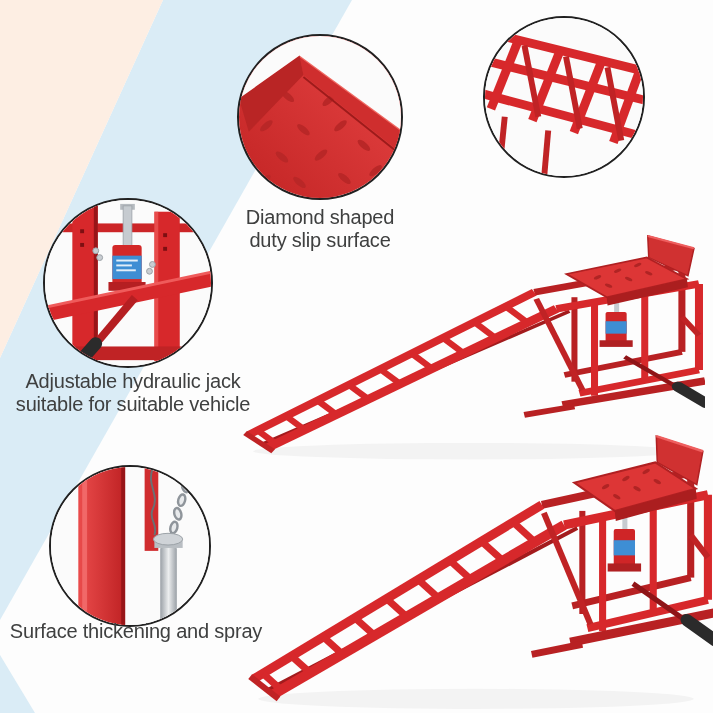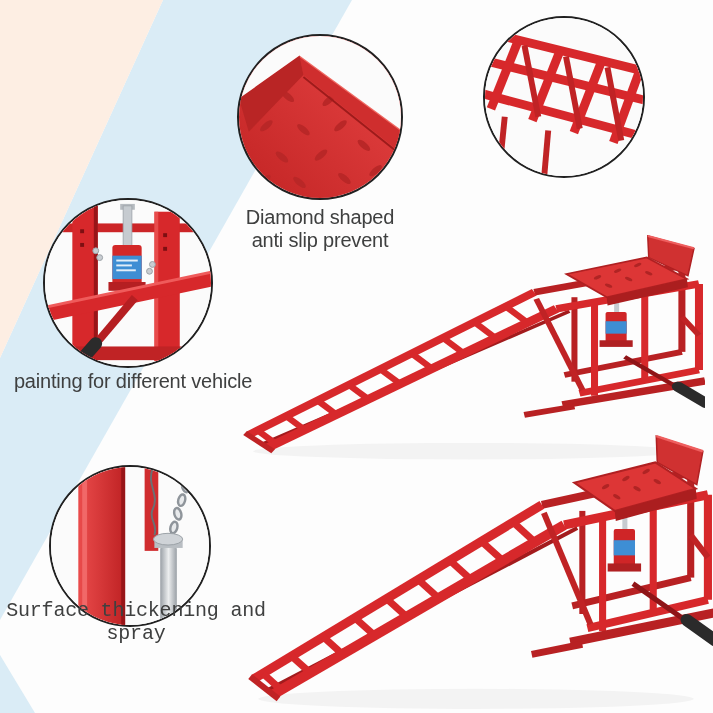--- a/index.html
+++ b/index.html
@@ -131,21 +131,21 @@
       </g>
       <polygon points="62,20 166,96 166,120 66,40" fill="#cf2e2e"></polygon>
       <path d="M62,20 L166,96" stroke="#ef6a63" stroke-width="2.5" fill="none"></path>
       <path d="M66,42 L166,122" stroke="#9e1b1b" stroke-width="2" fill="none"></path>
       <polygon points="62,20 66,40 10,98 0,64" fill="#b92525"></polygon>
       <path d="M0,0 H166 V96 L62,20 L0,64 Z" fill="#fbfbfb"></path>
     </svg>
   </div>
   <div class="caption" style="left:205px;top:206px;width:230px;">
     <div>Diamond shaped</div>
-    <div>anti slip prevent</div>
+    <div>duty slip surface</div>
   </div>
 
   <div class="circle" style="left:483px;top:16px;width:162px;height:162px;">
     <svg viewBox="0 0 160 160">
       <rect x="0" y="0" width="160" height="160" fill="#fbfbfb"></rect>
       <g stroke="#d7282b" stroke-width="9" fill="none">
         <path d="M8,16 L162,54"></path>
         <path d="M-5,42 L165,84"></path>
         <path d="M-5,76 L160,120"></path>
         <path d="M34,22 L6,92"></path>
@@ -194,21 +194,22 @@
       </g>
       <rect x="65" y="84" width="38" height="9" fill="#b51f22"></rect>
       <rect x="22" y="150" width="126" height="14" fill="#c02325"></rect>
       <path d="M-5,118 L175,80" stroke="#d7282b" stroke-width="15" fill="none"></path>
       <path d="M-5,111 L175,73" stroke="#ef5b5b" stroke-width="3" fill="none"></path>
       <path d="M92,100 L48,152" stroke="#b51f22" stroke-width="8" fill="none"></path>
       <path d="M52,147 L30,172" stroke="#2b2b2b" stroke-width="13" stroke-linecap="round" fill="none"></path>
     </svg>
   </div>
   <div class="caption" style="left:2px;top:370px;width:262px;">
-    <div>painting for different vehicle</div>
+    <div>Adjustable hydraulic jack</div>
+    <div>suitable for suitable vehicle</div>
   </div>
 
   <div class="circle" style="left:49px;top:465px;width:162px;height:162px;">
     <svg viewBox="0 0 162 162">
       <defs>
         <linearGradient id="postGrad" x1="0" y1="0" x2="1" y2="0">
           <stop offset="0" stop-color="#ea4b4b"></stop>
             <stop offset="1" stop-color="#bf2224"></stop>
         </linearGradient>
         <linearGradient id="pinGrad" x1="0" y1="0" x2="1" y2="0">
@@ -228,17 +229,17 @@
         <ellipse cx="126" cy="62" rx="3.5" ry="6" transform="rotate(15 126 62)"></ellipse>
       </g>
       <rect x="28" y="0" width="48" height="162" fill="url(#postGrad)"></rect>
       <rect x="32" y="0" width="5" height="162" fill="#f47070" opacity="0.8"></rect>
       <rect x="72" y="0" width="4" height="162" fill="#981518"></rect>
       <rect x="112" y="82" width="17" height="80" rx="2" fill="url(#pinGrad)"></rect>
       <rect x="106" y="74" width="29" height="9" fill="#b9bec3"></rect>
       <ellipse cx="120" cy="74" rx="15" ry="6" fill="#cfd3d7" stroke="#9aa0a6" stroke-width="1"></ellipse>
     </svg>
   </div>
-  <div class="caption" style="left:5px;top:599px;width:262px;font-family:Liberation Mono, monospace;">
+  <div class="caption" style="left:5px;top:620px;width:262px;">
     <div>Surface thickening and spray</div>
   </div>
 
 </div>
 
 </body></html>

